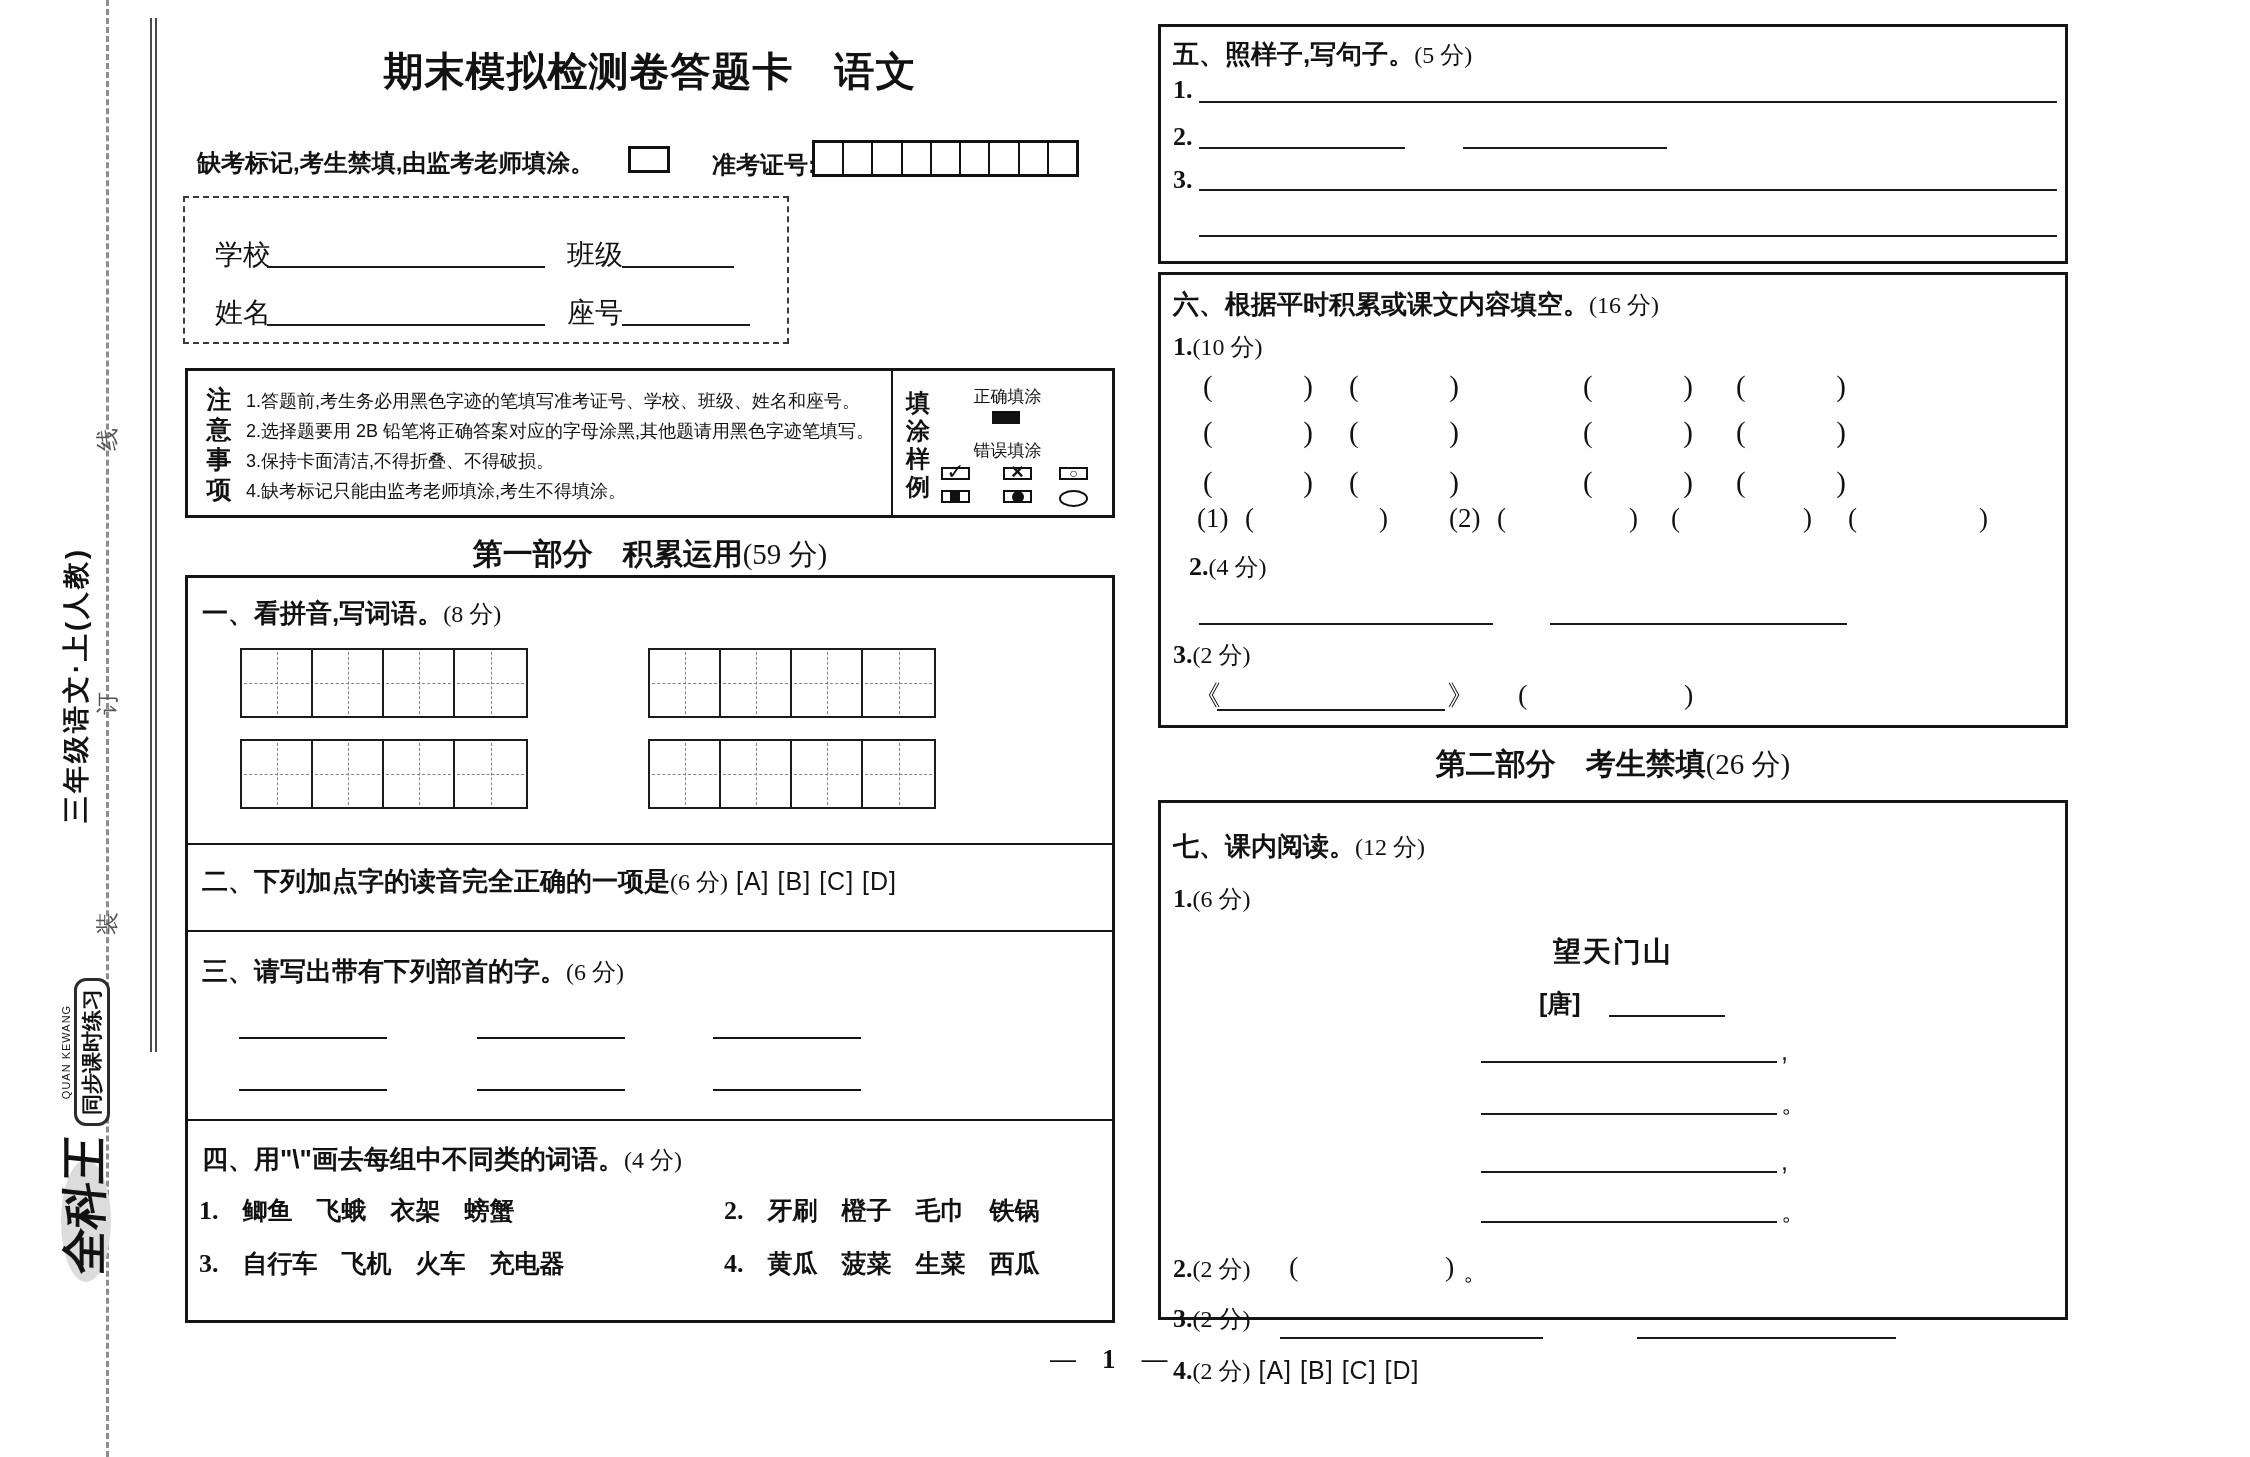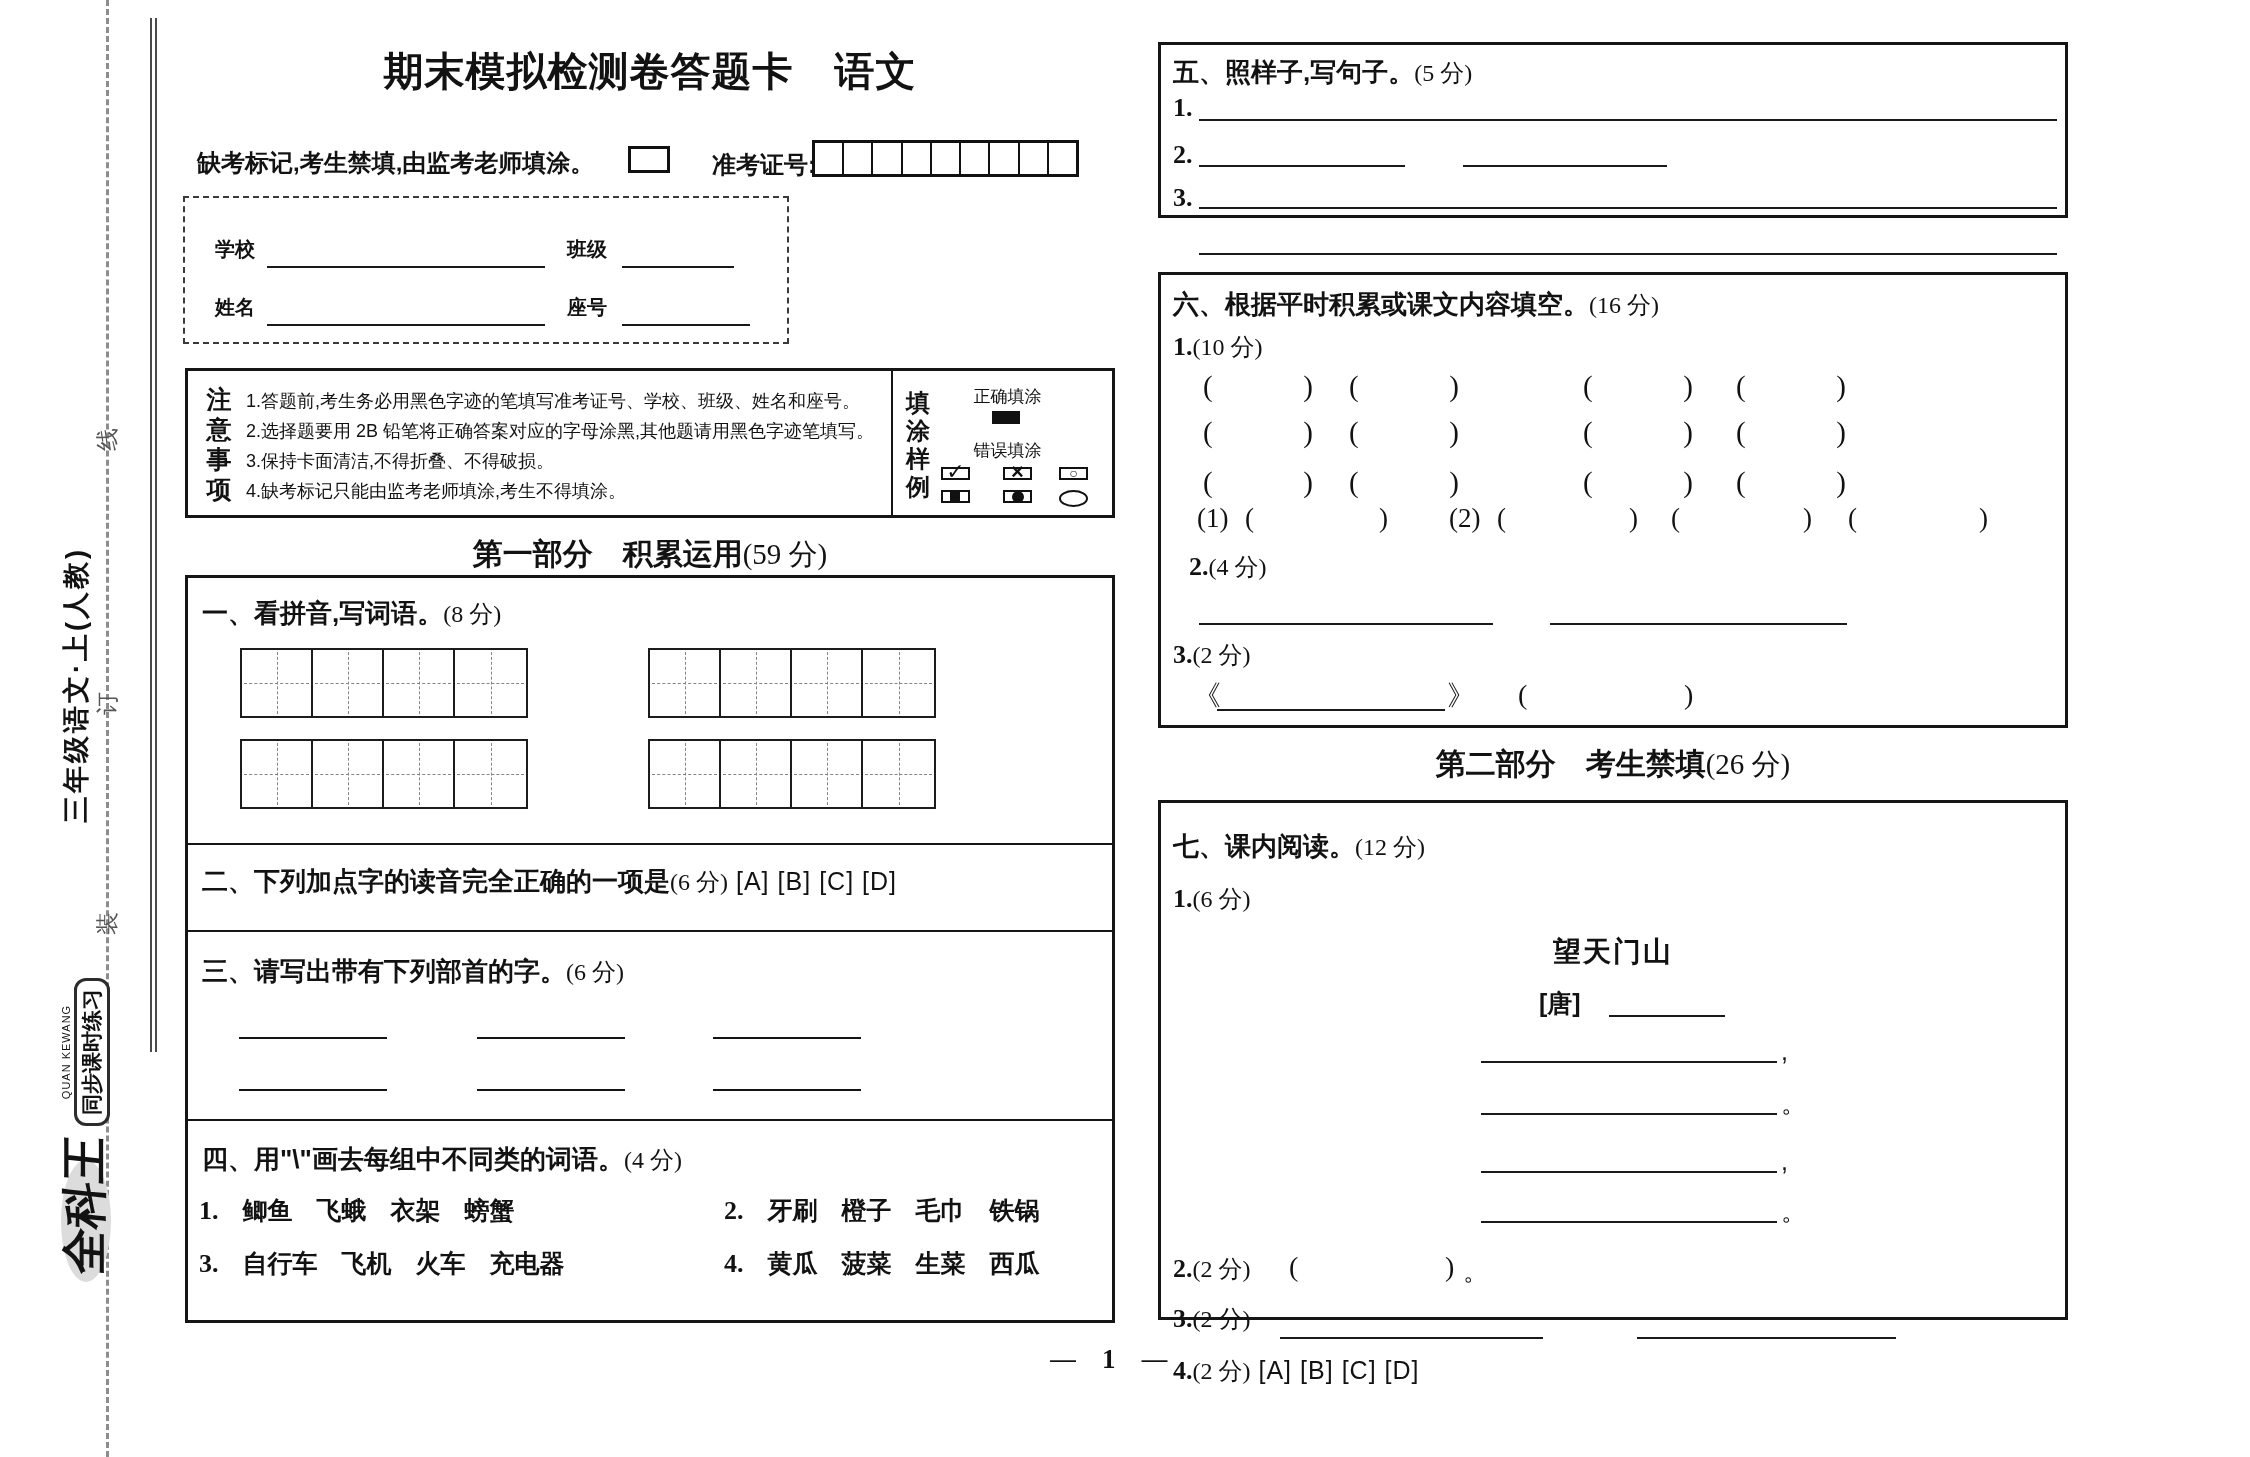--- a/index.html
+++ b/index.html
@@ -29,21 +29,21 @@
 #title{position:absolute;left:185px;top:44px;width:930px;text-align:center;font-size:40px;font-weight:bold;letter-spacing:1px;white-space:nowrap}
 #absent{position:absolute;left:197px;top:147px;font-size:24px;font-weight:bold;white-space:nowrap}
 #absentbox{position:absolute;left:628px;top:146px;width:42px;height:27px;border:3px solid #111}
 #exlabel{position:absolute;left:712px;top:149px;font-size:24px;font-weight:bold;white-space:nowrap}
 #exgrid{position:absolute;left:812px;top:140px;width:267px;height:37px;display:flex;border:3px solid #111}
 .ecell{flex:1;border-right:2px solid #111}
 .ecell:last-child{border-right:none}
 
 
 #stubox{position:absolute;left:183px;top:196px;width:606px;height:148px;border:2px dashed #3a3a3a}
-.sl{position:absolute;font-size:20px;font-weight:bold}
+.sl{position:absolute;font-size:28px;font-weight:normal}
 #l-school{left:30px;top:38px}#l-class{left:382px;top:38px}
 #l-name{left:30px;top:96px}#l-seat{left:382px;top:96px}
 #u-school{left:82px;top:68px;width:278px}#u-class{left:437px;top:68px;width:112px}
 #u-name{left:82px;top:126px;width:278px}#u-seat{left:437px;top:126px;width:128px}
 #bcbox{position:absolute;left:830px;top:196px;width:240px;height:148px;border:2px dashed #3a3a3a;padding:9px}
 #bcinner{width:100%;height:100%;border:2px dashed #3a3a3a;display:flex;align-items:center;justify-content:center}
 #bctext{font-size:25px;font-weight:bold;letter-spacing:9px;text-indent:9px;white-space:nowrap}
 
 
 #notebox{position:absolute;left:185px;top:368px;width:930px;height:150px;border:3px solid #151515}
@@ -85,21 +85,21 @@
 #s4h{left:14px;top:564px}
 .wgroup{position:absolute;display:flex;align-items:baseline;gap:24px;font-size:25px;font-weight:bold;white-space:nowrap}
 .wgroup .gno{font-family:"Liberation Serif","DejaVu Serif",serif;font-size:26px}
 #wg1{left:11px;top:616px}#wg2{left:536px;top:616px}#wg3{left:11px;top:669px}#wg4{left:536px;top:669px}
 
 
 #foot{position:absolute;left:1050px;top:1344px;display:flex;gap:26px;align-items:center;font-size:26px}
 #foot .pg{font-family:"Liberation Serif","DejaVu Serif",serif;font-weight:bold;font-size:27px}
 
 
-#b5{position:absolute;left:1158px;top:42px;width:910px;height:176px;border:3px solid #151515}
+#b5{position:absolute;left:1158px;top:24px;width:910px;height:240px;border:3px solid #151515}
 #b6{position:absolute;left:1158px;top:272px;width:910px;height:456px;border:3px solid #151515}
 #b7{position:absolute;left:1158px;top:800px;width:910px;height:520px;border:3px solid #151515}
 #b5 .h,#b6 .h,#b7 .h{left:12px}
 #b5 .h{top:10px}#b6 .h{top:12px}#b7 .h{top:26px}
 #n51{left:12px;top:48px}#n52{left:12px;top:95px}#n53{left:12px;top:138px}
 #u51{left:38px;top:74px;width:858px}
 #u52a{left:38px;top:120px;width:206px}#u52b{left:302px;top:120px;width:204px}
 #u53{left:38px;top:162px;width:858px}#u54{left:38px;top:208px;width:858px}
 #n61{left:12px;top:56px}
 .prow{position:absolute;left:0;width:100%;height:40px}

